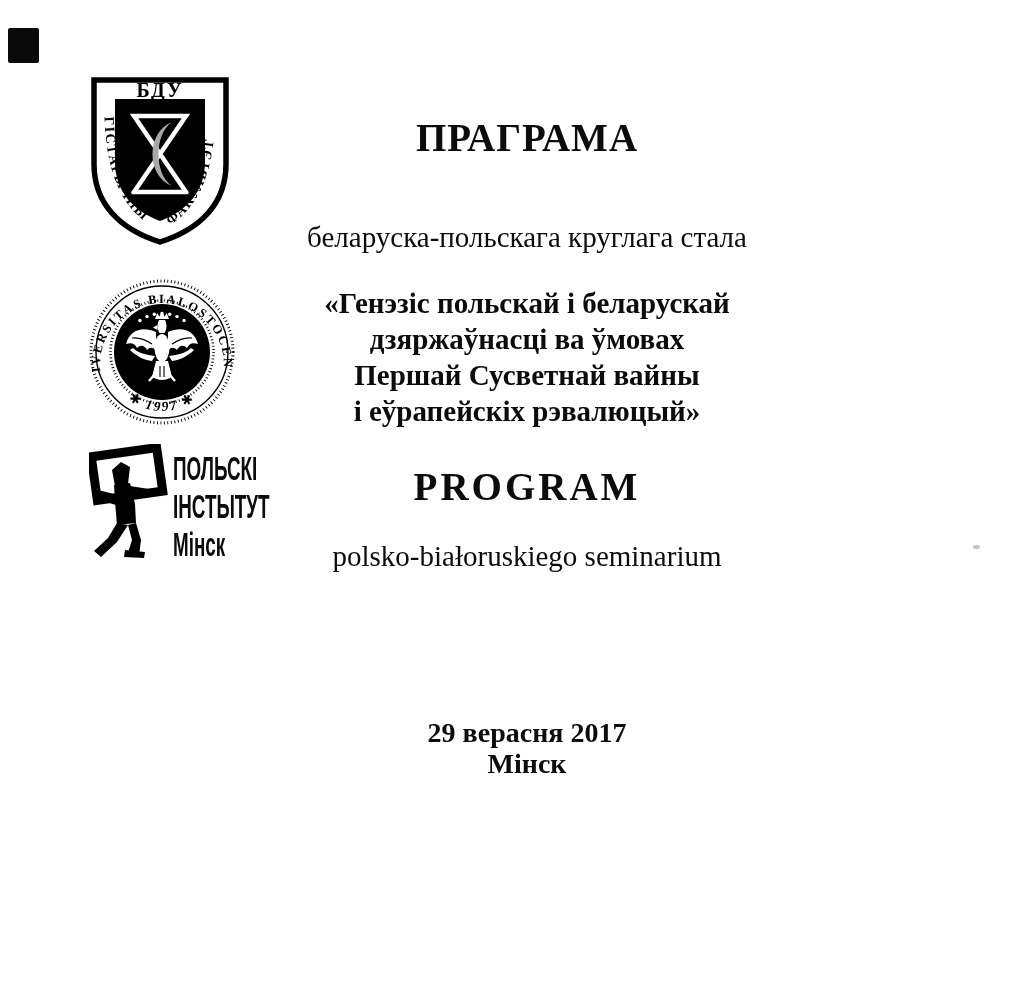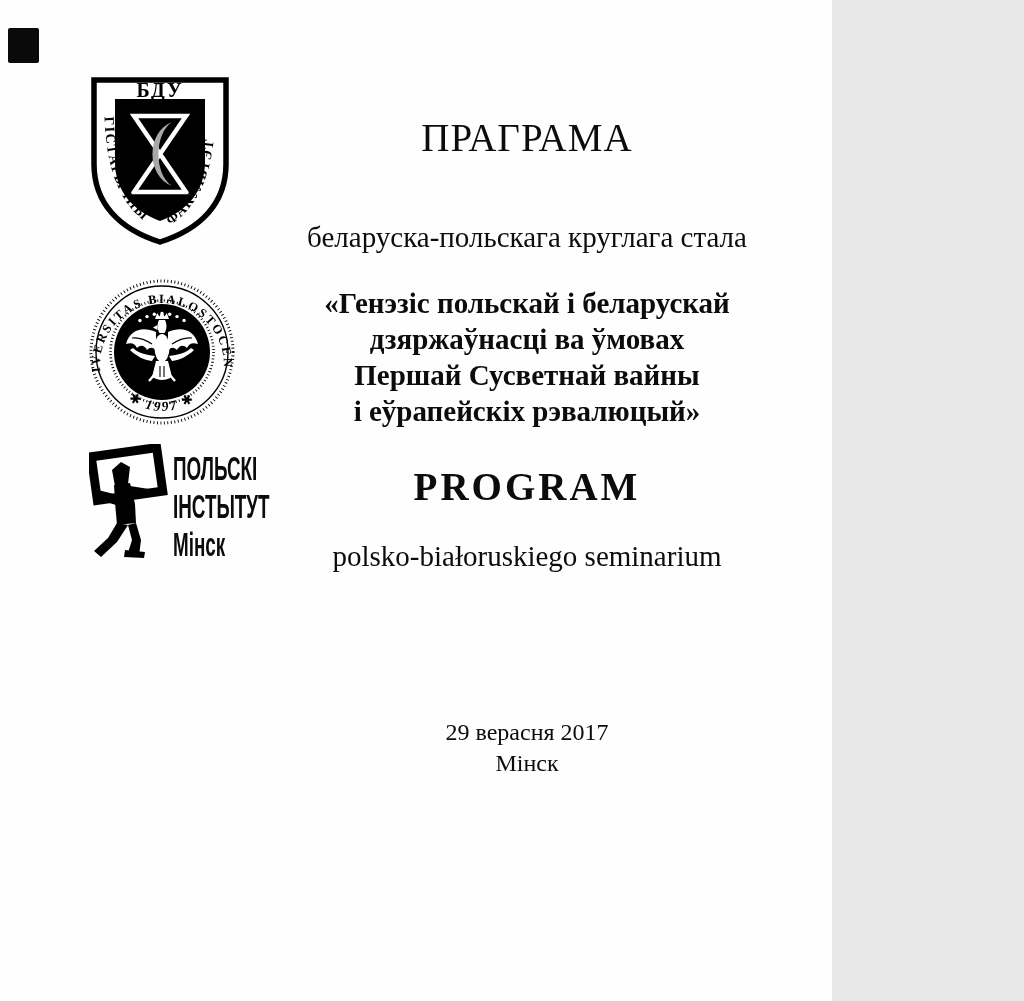--- a/index.html
+++ b/index.html
@@ -1,17 +1,17 @@
 <!DOCTYPE html>
 <html><head>
 <meta charset="utf-8">
 <style>
   html,body { margin:0; padding:0; background:#e8e8e8; }
   .page {
-    position:relative; width:832px; height:1001px;
+    position:relative; width:1024px; height:1001px;
     background:#fefefe; overflow:hidden;
     font-family:"Liberation Serif","DejaVu Serif",serif;
     color:#0c0c0c;
   }
 
   
   .corner-mark { position:absolute; left:8px; top:28px; width:31px; height:35px;
                  background:#0a0a0a; border-radius:2px; }
   .speck { position:absolute; left:973px; top:545px; width:7px; height:4px;
            background:#c4c4c4; border-radius:50%; }
@@ -24,27 +24,27 @@
   .pi-text {
     margin-left:4px; padding-top:6px;
     font-family:"Liberation Sans","DejaVu Sans",sans-serif;
     font-weight:bold; font-size:33px; line-height:38px;
     transform:scaleX(0.57); transform-origin:0 0;
     white-space:nowrap; color:#0b0b0b;
   }
 
   
   .text-col { position:absolute; left:30px; top:0; width:994px; text-align:center; }
-  .t-main  { padding-top:116px; font-size:39px; font-weight:normal; letter-spacing:1px; line-height:44px; }
+  .t-main  { padding-top:116px; font-size:39px; font-weight:bold; letter-spacing:1px; line-height:44px; }
   .t-sub1  { margin-top:60px; font-size:29px; line-height:35px; }
   .t-quote1{ margin-top:30px; font-size:29px; font-weight:bold; line-height:36px; }
   .t-main2 { margin-top:36px; font-size:39px; font-weight:bold; letter-spacing:3px; line-height:44px; }
   .t-sub2  { margin-top:30px; font-size:29px; line-height:35px; }
   .t-quote2{ margin-top:30px; font-size:29px; font-weight:bold; line-height:36px; }
-  .t-footer{ margin-top:143px; font-size:24px; font-weight:normal; line-height:31px; }
+  .t-footer{ margin-top:143px; font-size:28px; font-weight:bold; line-height:31px; }
 
   svg text { font-family:"Liberation Serif","DejaVu Serif","DejaVu Sans",serif; }
 </style>
 </head>
 <body>
 
 <div class="page">
 
   <div class="corner-mark"></div>
   <div class="speck"></div>

